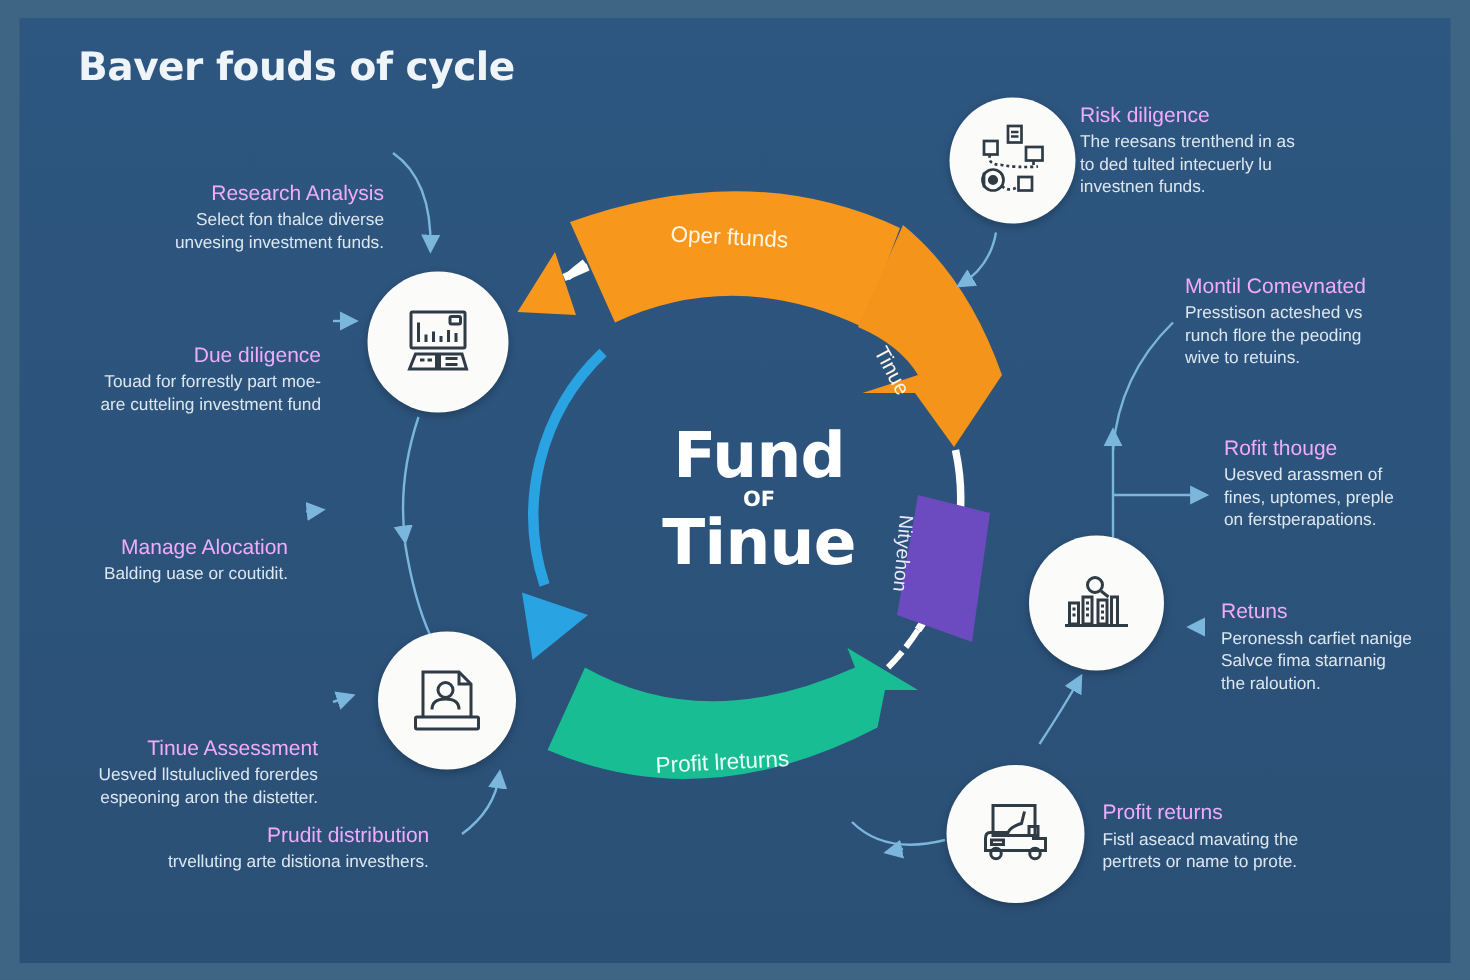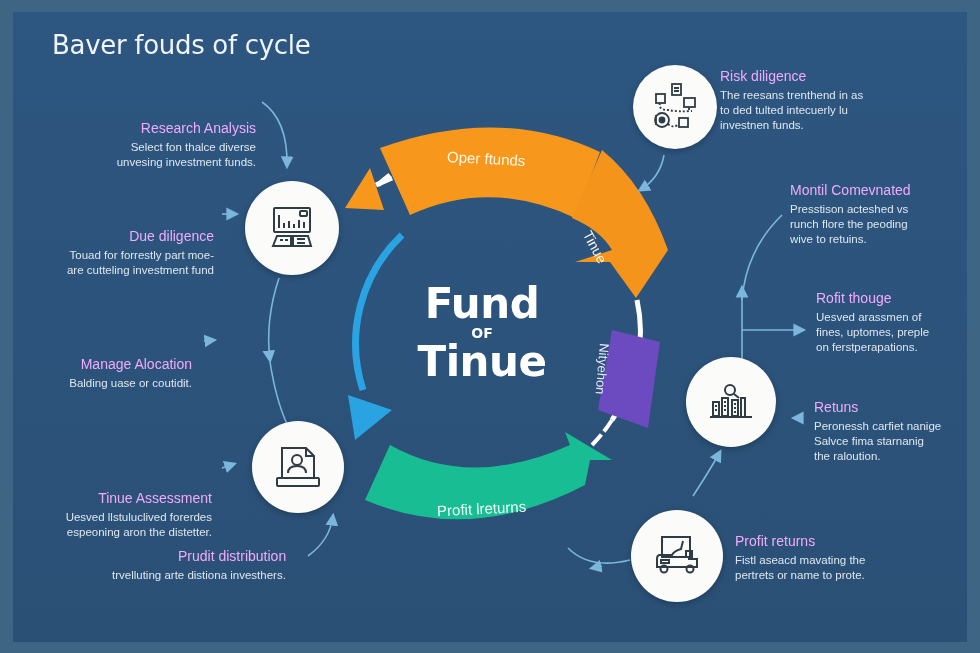--- a/index.html
+++ b/index.html
@@ -5,34 +5,34 @@
   * { box-sizing: border-box; margin: 0; padding: 0; }
   html, body { width: 980px; height: 653px; overflow: hidden; }
   body { background: #3f6584; font-family: "Liberation Sans", "DejaVu Sans", sans-serif; position: relative; }
   .card {
     position: absolute; left: 13px; top: 12px; width: 954px; height: 630px;
     background: #2c527a;
     background: linear-gradient(180deg, #2d5680 0%, #2b5076 100%);
   }
   .title {
     position: absolute; left: 52px; top: 30px; font-size: 26px; color: #eef4f8;
-    font-family: "DejaVu Sans", sans-serif; font-weight: 400; letter-spacing: -0.3px; text-align: center;
+    font-family: "DejaVu Sans", sans-serif; font-weight: 700; letter-spacing: -0.3px; text-align: center;
   }
   .block { position: absolute; color: #e8eff5; }
   .block .h { font-size: 14px; color: #f0abfc; margin-bottom: 4px; white-space: nowrap; }
   .block .d { font-size: 11.5px; line-height: 15px; color: #dde7ef; }
   .right-al { text-align: right; margin-top: 33px; }
   .node {
     position: absolute; border-radius: 50%; background: #fbfbfa;
     display: flex; align-items: center; justify-content: center;
     box-shadow: 0 2px 6px rgba(0,0,0,0.25);
   }
   svg.overlay { position: absolute; left: 0; top: 0; width: 980px; height: 653px; pointer-events: none; }
   .center-title {
-    position: absolute; left: 392px; top: 282px; width: 180px; text-align: center; color: #ffffff;
+    position: absolute; left: 416px; top: 282px; width: 180px; text-align: center; color: #ffffff;
     font-family: "DejaVu Sans", sans-serif; font-weight: 700;
   }
   .center-title .big { font-size: 42px; line-height: 44px; letter-spacing: -0.5px; }
   .center-title .of { font-size: 14px; line-height: 14px; font-weight: 700; }
   .seg-label { position: absolute; color: #fff6e5; font-size: 15px; white-space: nowrap; }
 </style>
 </head>
 <body>
 
 <div class="card"></div>

